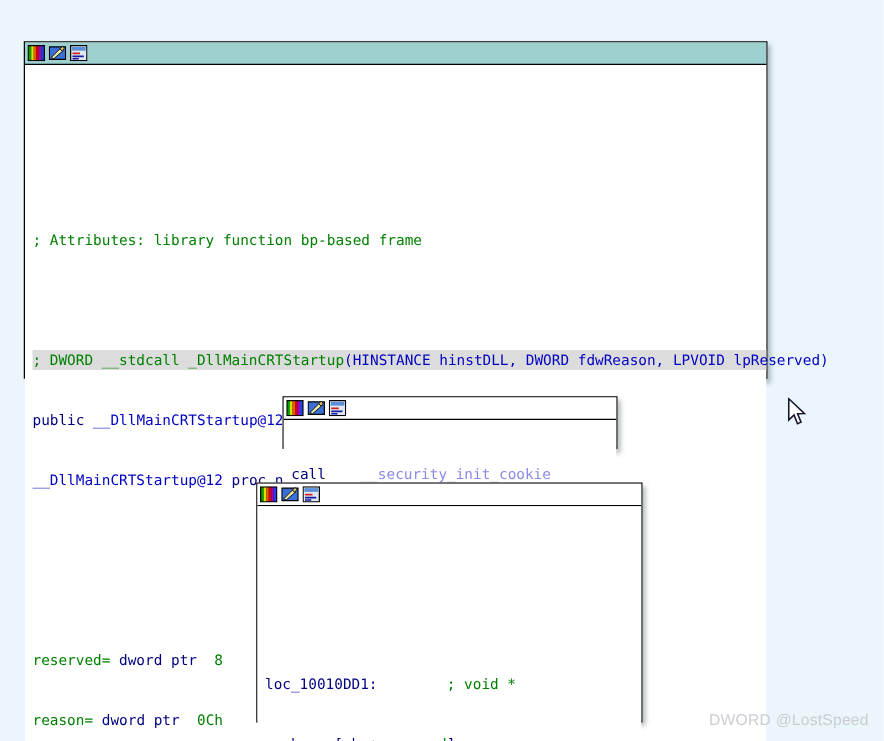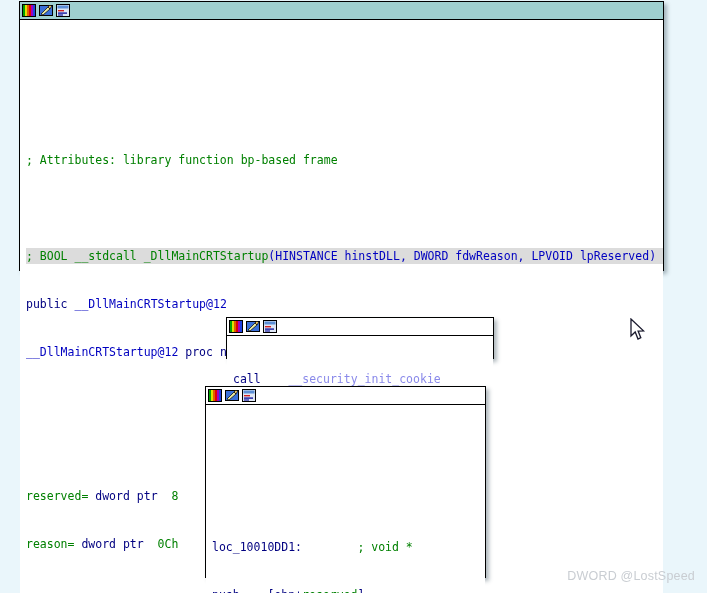--- a/index.html
+++ b/index.html
@@ -96,21 +96,21 @@
       </marker>
     </defs>
 
     <path d="M333,289 L333,297 L339,303 L339,309" fill="none" stroke="#e85050" stroke-width="2" marker-end="url(#ar-red)"></path>
 
     <path d="M354,289 L354,292 L462,292 L462,370 L355,370 L355,378" fill="none" stroke="#6cb57a" stroke-width="2" marker-end="url(#ar-green)"></path>
 
     <path d="M333,359 L333,378" fill="none" stroke="#4a4ad8" stroke-width="2" marker-end="url(#ar-blue)"></path>
   </svg>
 
-  <div class="node teal" style="left:19px;top:1px;width:645px;height:270px;">
+  <div class="node teal" style="left:19px;top:33px;width:595px;height:270px;">
     <div class="node-title">
       <span class="ico">
         <svg width="14" height="13" viewBox="0 0 14 13">
           <rect x="0" y="0" width="14" height="13" fill="#000"></rect>
           <rect x="1" y="1" width="2" height="11" fill="#00a000"></rect>
           <rect x="3" y="1" width="2" height="11" fill="#e0e000"></rect>
           <rect x="5" y="1" width="2" height="11" fill="#e06000"></rect>
           <rect x="7" y="1" width="2" height="11" fill="#e00000"></rect>
           <rect x="9" y="1" width="2" height="11" fill="#a000c0"></rect>
           <rect x="11" y="1" width="2" height="11" fill="#2040e0"></rect>
@@ -131,21 +131,21 @@
           <rect x="2" y="8.4" width="9" height="1.4" fill="#1a1aa0"></rect>
           <rect x="2" y="10.4" width="5" height="1.2" fill="#1a1aa0"></rect>
         </svg>
       </span>
     </div>
     <div class="node-body code">
       <div class="ln">&nbsp;</div>
       <div class="ln">&nbsp;</div>
       <div class="ln"><span class="c-cmt">; Attributes: library function bp-based frame</span></div>
       <div class="ln">&nbsp;</div>
-      <div class="ln hl"><span class="c-cmt">; BOOL __stdcall _DllMainCRTStartup</span><span class="c-type">(HINSTANCE hinstDLL, DWORD fdwReason, LPVOID lpReserved)</span></div>
+      <div class="ln hl"><span class="c-cmt">; DWORD __stdcall _DllMainCRTStartup</span><span class="c-type">(HINSTANCE hinstDLL, DWORD fdwReason, LPVOID lpReserved)</span></div>
       <div class="ln"><span class="c-kw">public</span> <span class="c-name">__DllMainCRTStartup@12</span></div>
       <div class="ln"><span class="c-name">__DllMainCRTStartup@12</span> <span class="c-kw">proc near</span></div>
       <div class="ln">&nbsp;</div>
       <div class="ln">&nbsp;</div>
       <div class="ln"><span class="c-var">reserved=</span> <span class="c-kw">dword ptr</span>  <span class="c-num">8</span></div>
       <div class="ln"><span class="c-var">reason=</span> <span class="c-kw">dword ptr</span>  <span class="c-num">0Ch</span></div>
       
       
       
       
@@ -183,21 +183,21 @@
           <rect x="2" y="8.4" width="9" height="1.4" fill="#1a1aa0"></rect>
           <rect x="2" y="10.4" width="5" height="1.2" fill="#1a1aa0"></rect>
         </svg>
       </span>
     </div>
     <div class="node-body code" style="padding-top:3px;">
       <div class="ln"><span class="c-kw">call</span><span>    </span><span class="c-libfn">__security_init_cookie</span></div>
     </div>
   </div>
 
-  <div class="node plain" style="left:205px;top:386px;width:281px;height:192px;">
+  <div class="node plain" style="left:205px;top:386px;width:309px;height:192px;">
     <div class="node-title">
       <span class="ico">
         <svg width="14" height="13" viewBox="0 0 14 13">
           <rect x="0" y="0" width="14" height="13" fill="#000"></rect>
           <rect x="1" y="1" width="2" height="11" fill="#00a000"></rect>
           <rect x="3" y="1" width="2" height="11" fill="#e0e000"></rect>
           <rect x="5" y="1" width="2" height="11" fill="#e06000"></rect>
           <rect x="7" y="1" width="2" height="11" fill="#e00000"></rect>
           <rect x="9" y="1" width="2" height="11" fill="#a000c0"></rect>
           <rect x="11" y="1" width="2" height="11" fill="#2040e0"></rect>

